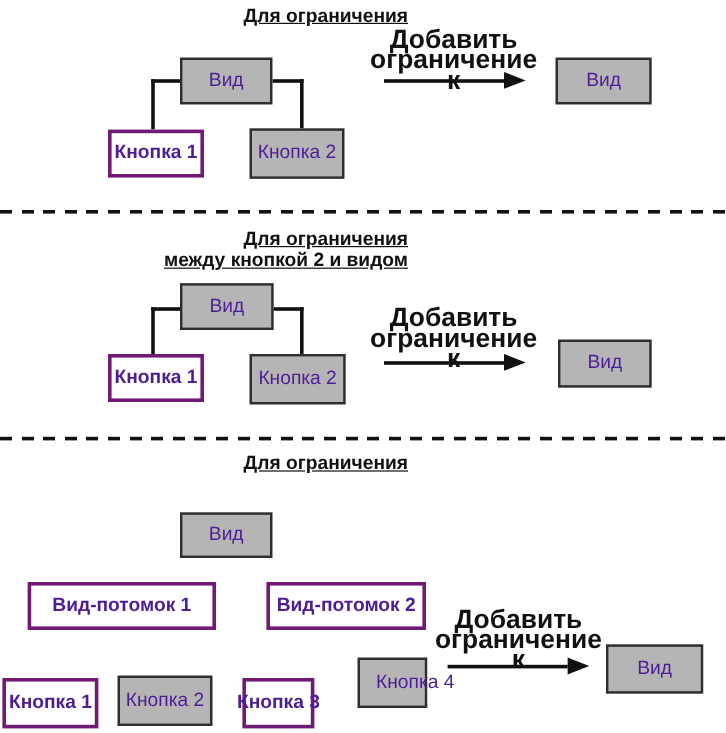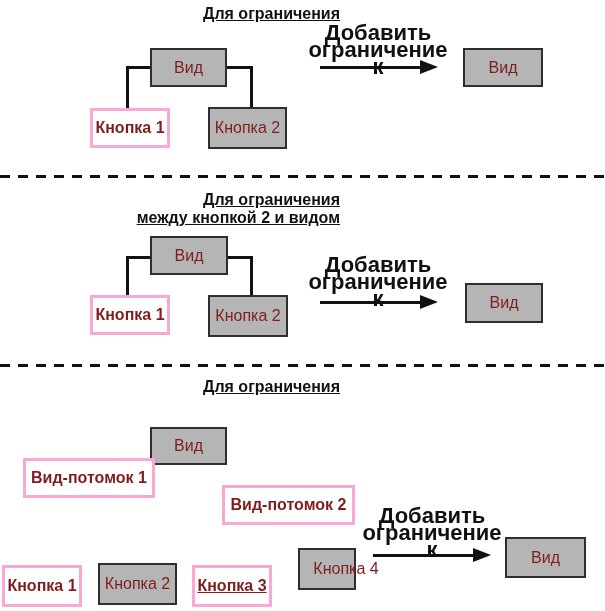--- a/index.html
+++ b/index.html
@@ -10,29 +10,29 @@
     font-family:"Liberation Sans", sans-serif;
     color:#111111;
     overflow:hidden;
   }
   .box {
     position:absolute;
     box-sizing:border-box;
     display:flex; align-items:center; justify-content:center;
     font-size:16px;
     white-space:nowrap;
-    color:#7f1d1d;
+    color:#4c1d95;
   }
   .gray {
     background:#b5b5b5;
     border:2px solid #2e2e2e;
   }
   .white {
     background:#ffffff;
-    border:3px solid #f9a8d4;
+    border:3px solid #701a75;
     font-weight:bold;
   }
   .title {
     position:absolute;
     text-align:right;
     font-weight:bold;
     font-size:16px;
     line-height:18px;
     text-decoration:underline;
   }
@@ -106,26 +106,26 @@
   <div class="box gray" style="left:465px; top:283px; width:78px; height:40px;">Вид</div>
 
   <div class="sep" style="top:364px;"></div>
 
   <div class="title" style="left:40px; top:378px; width:300px;">
     <div>Для ограничения</div>
   </div>
 
   <div class="box gray" style="left:150px; top:427px; width:77px; height:38px;">Вид</div>
 
-  <div class="box white" style="left:23px; top:458px; width:132px; height:40px;">Вид-потомок 1</div>
+  <div class="box white" style="left:23px; top:485px; width:157px; height:40px;">Вид-потомок 1</div>
   <div class="box white" style="left:222px; top:485px; width:133px; height:40px;">Вид-потомок 2</div>
 
   <div class="box white" style="left:2px; top:565px; width:80px; height:42px;">Кнопка 1</div>
   <div class="box gray" style="left:98px; top:563px; width:79px; height:42px;">Кнопка 2</div>
-  <div class="box white" style="left:192px; top:565px; width:80px; height:42px;text-decoration:underline;">Кнопка 3</div>
+  <div class="box white" style="left:202px; top:565px; width:60px; height:42px;">Кнопка 3</div>
   <div class="box gray" style="left:298px; top:548px; width:58px; height:42px;padding-left:38px;">Кнопка 4</div>
 
   <div class="alabel" style="left:362px; top:507px; width:140px;">
     <div>Добавить</div>
     <div>ограничение к</div>
   </div>
   <div class="conn" style="left:373px; top:554px; width:100px; height:3px;"></div>
   <div class="ahead" style="left:473px; top:548px;"></div>
   <div class="box gray" style="left:505px; top:537px; width:81px; height:41px;">Вид</div>
 

